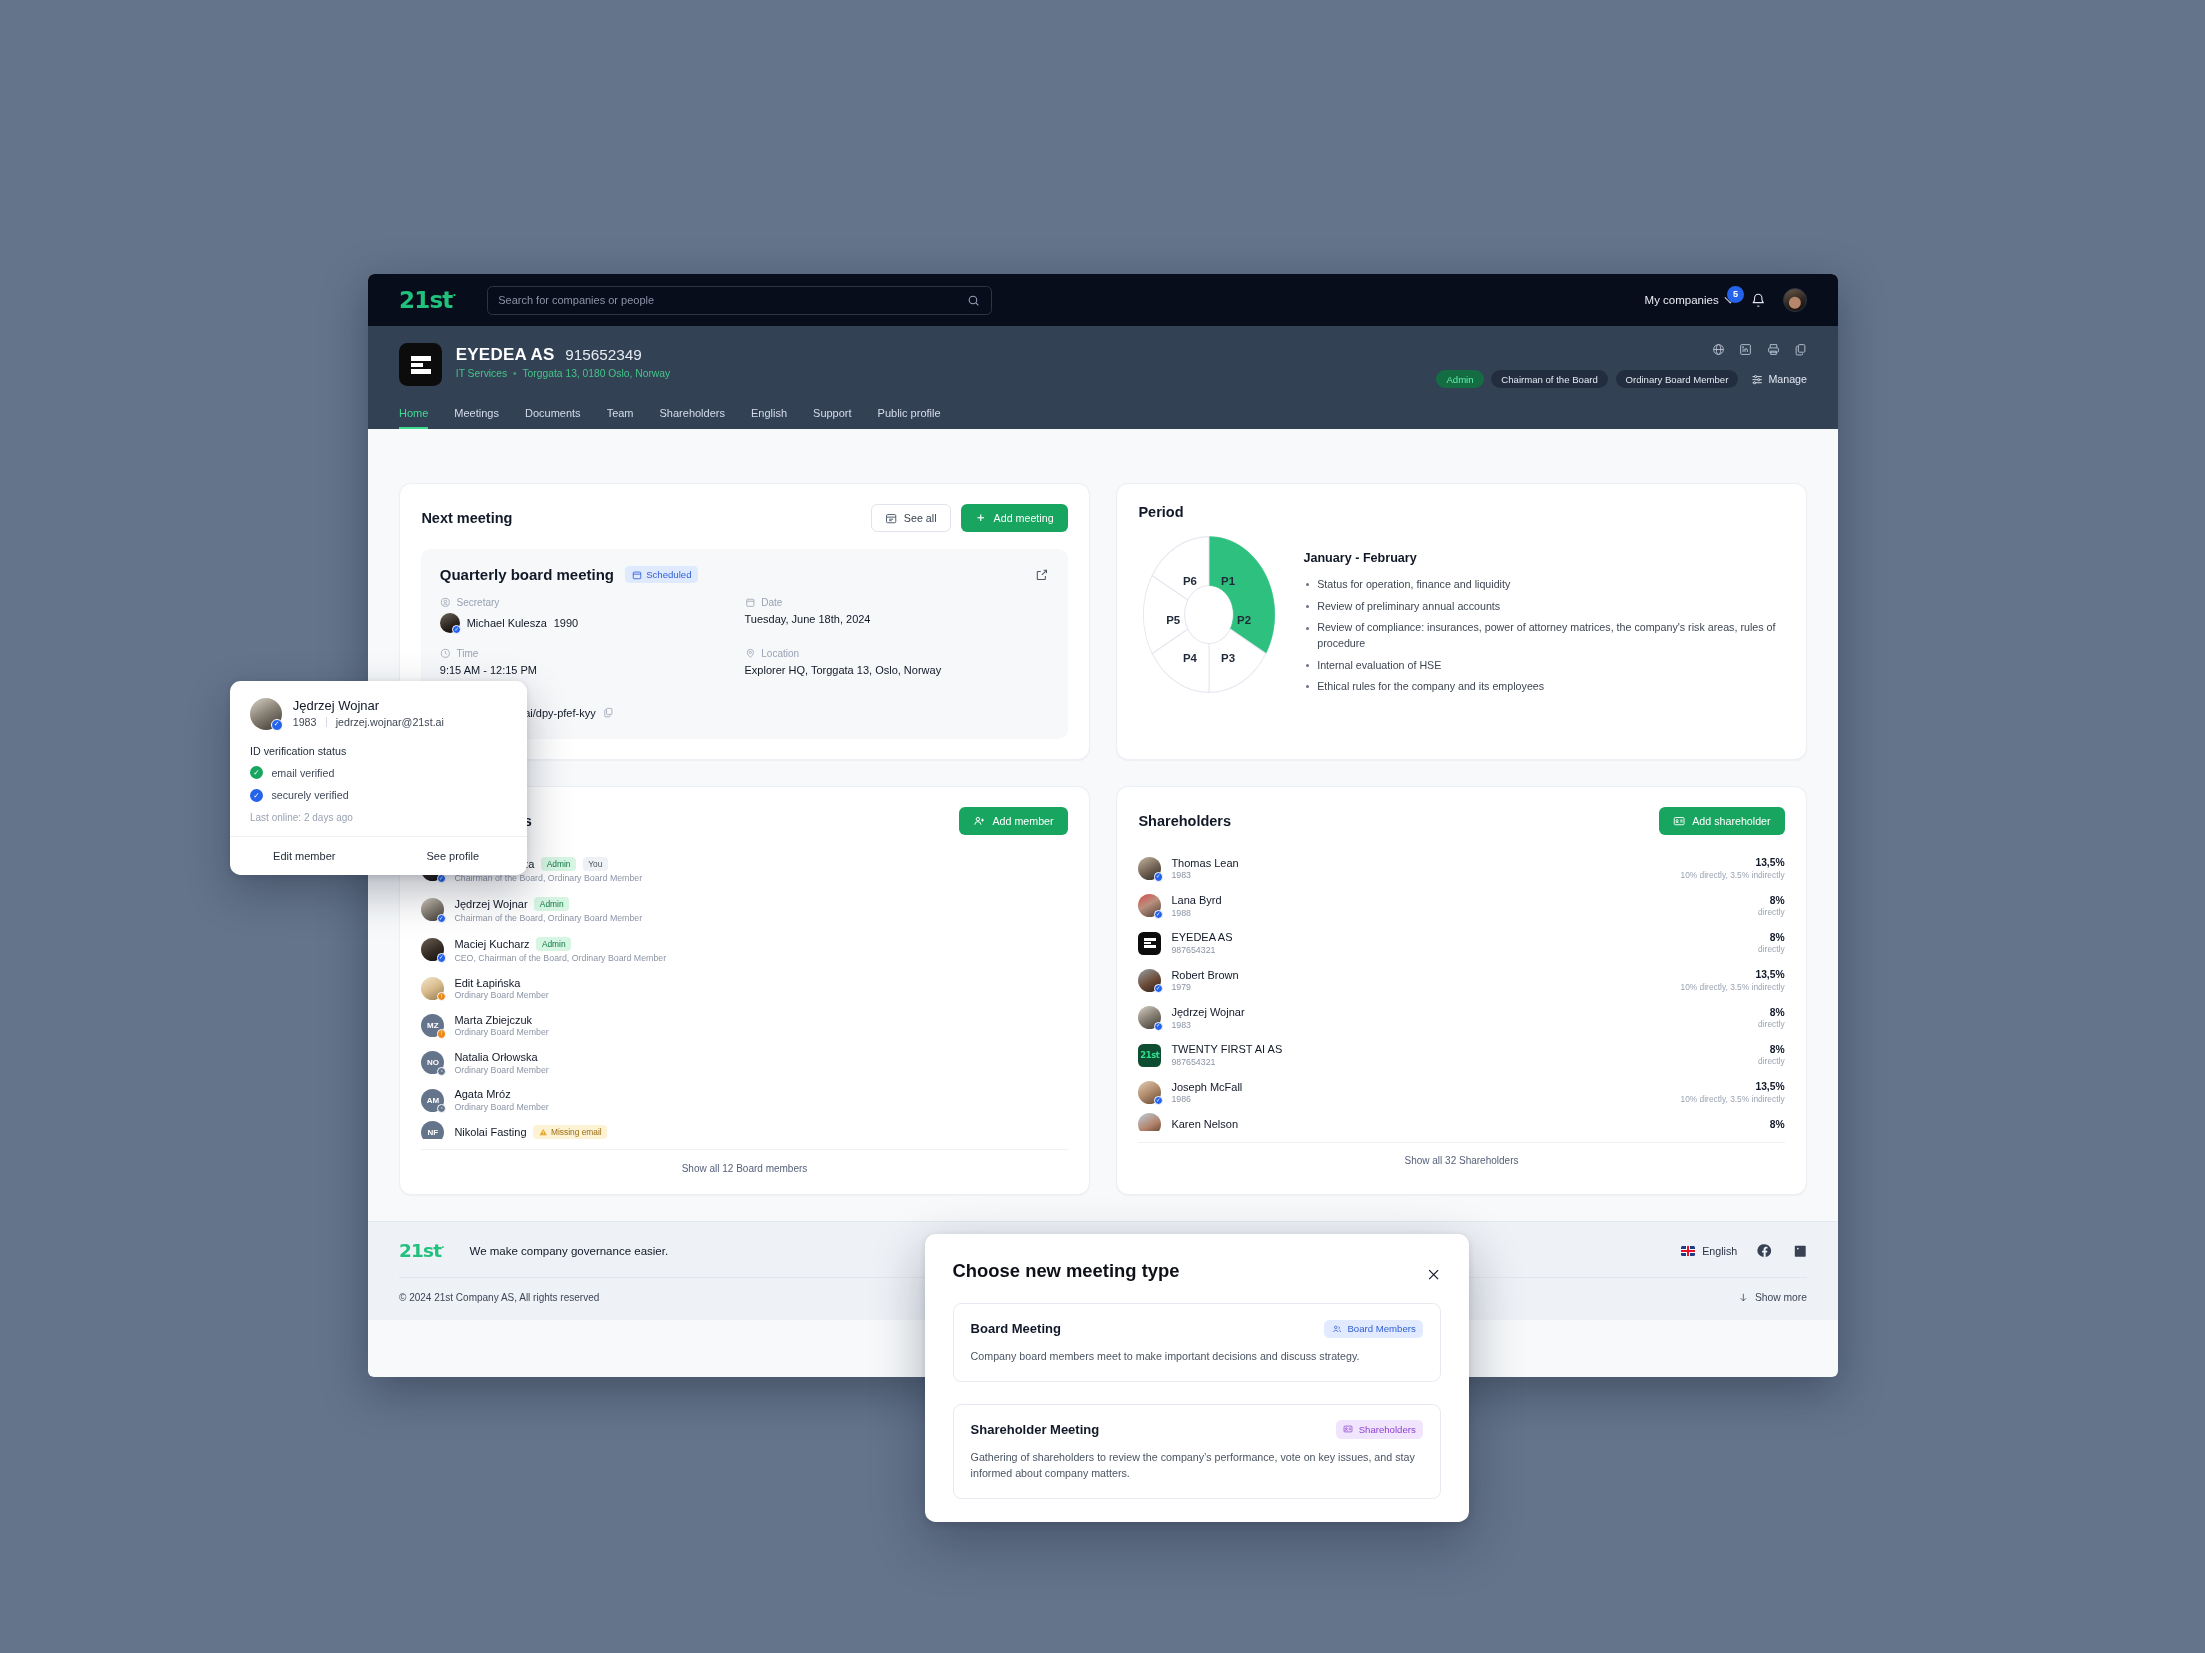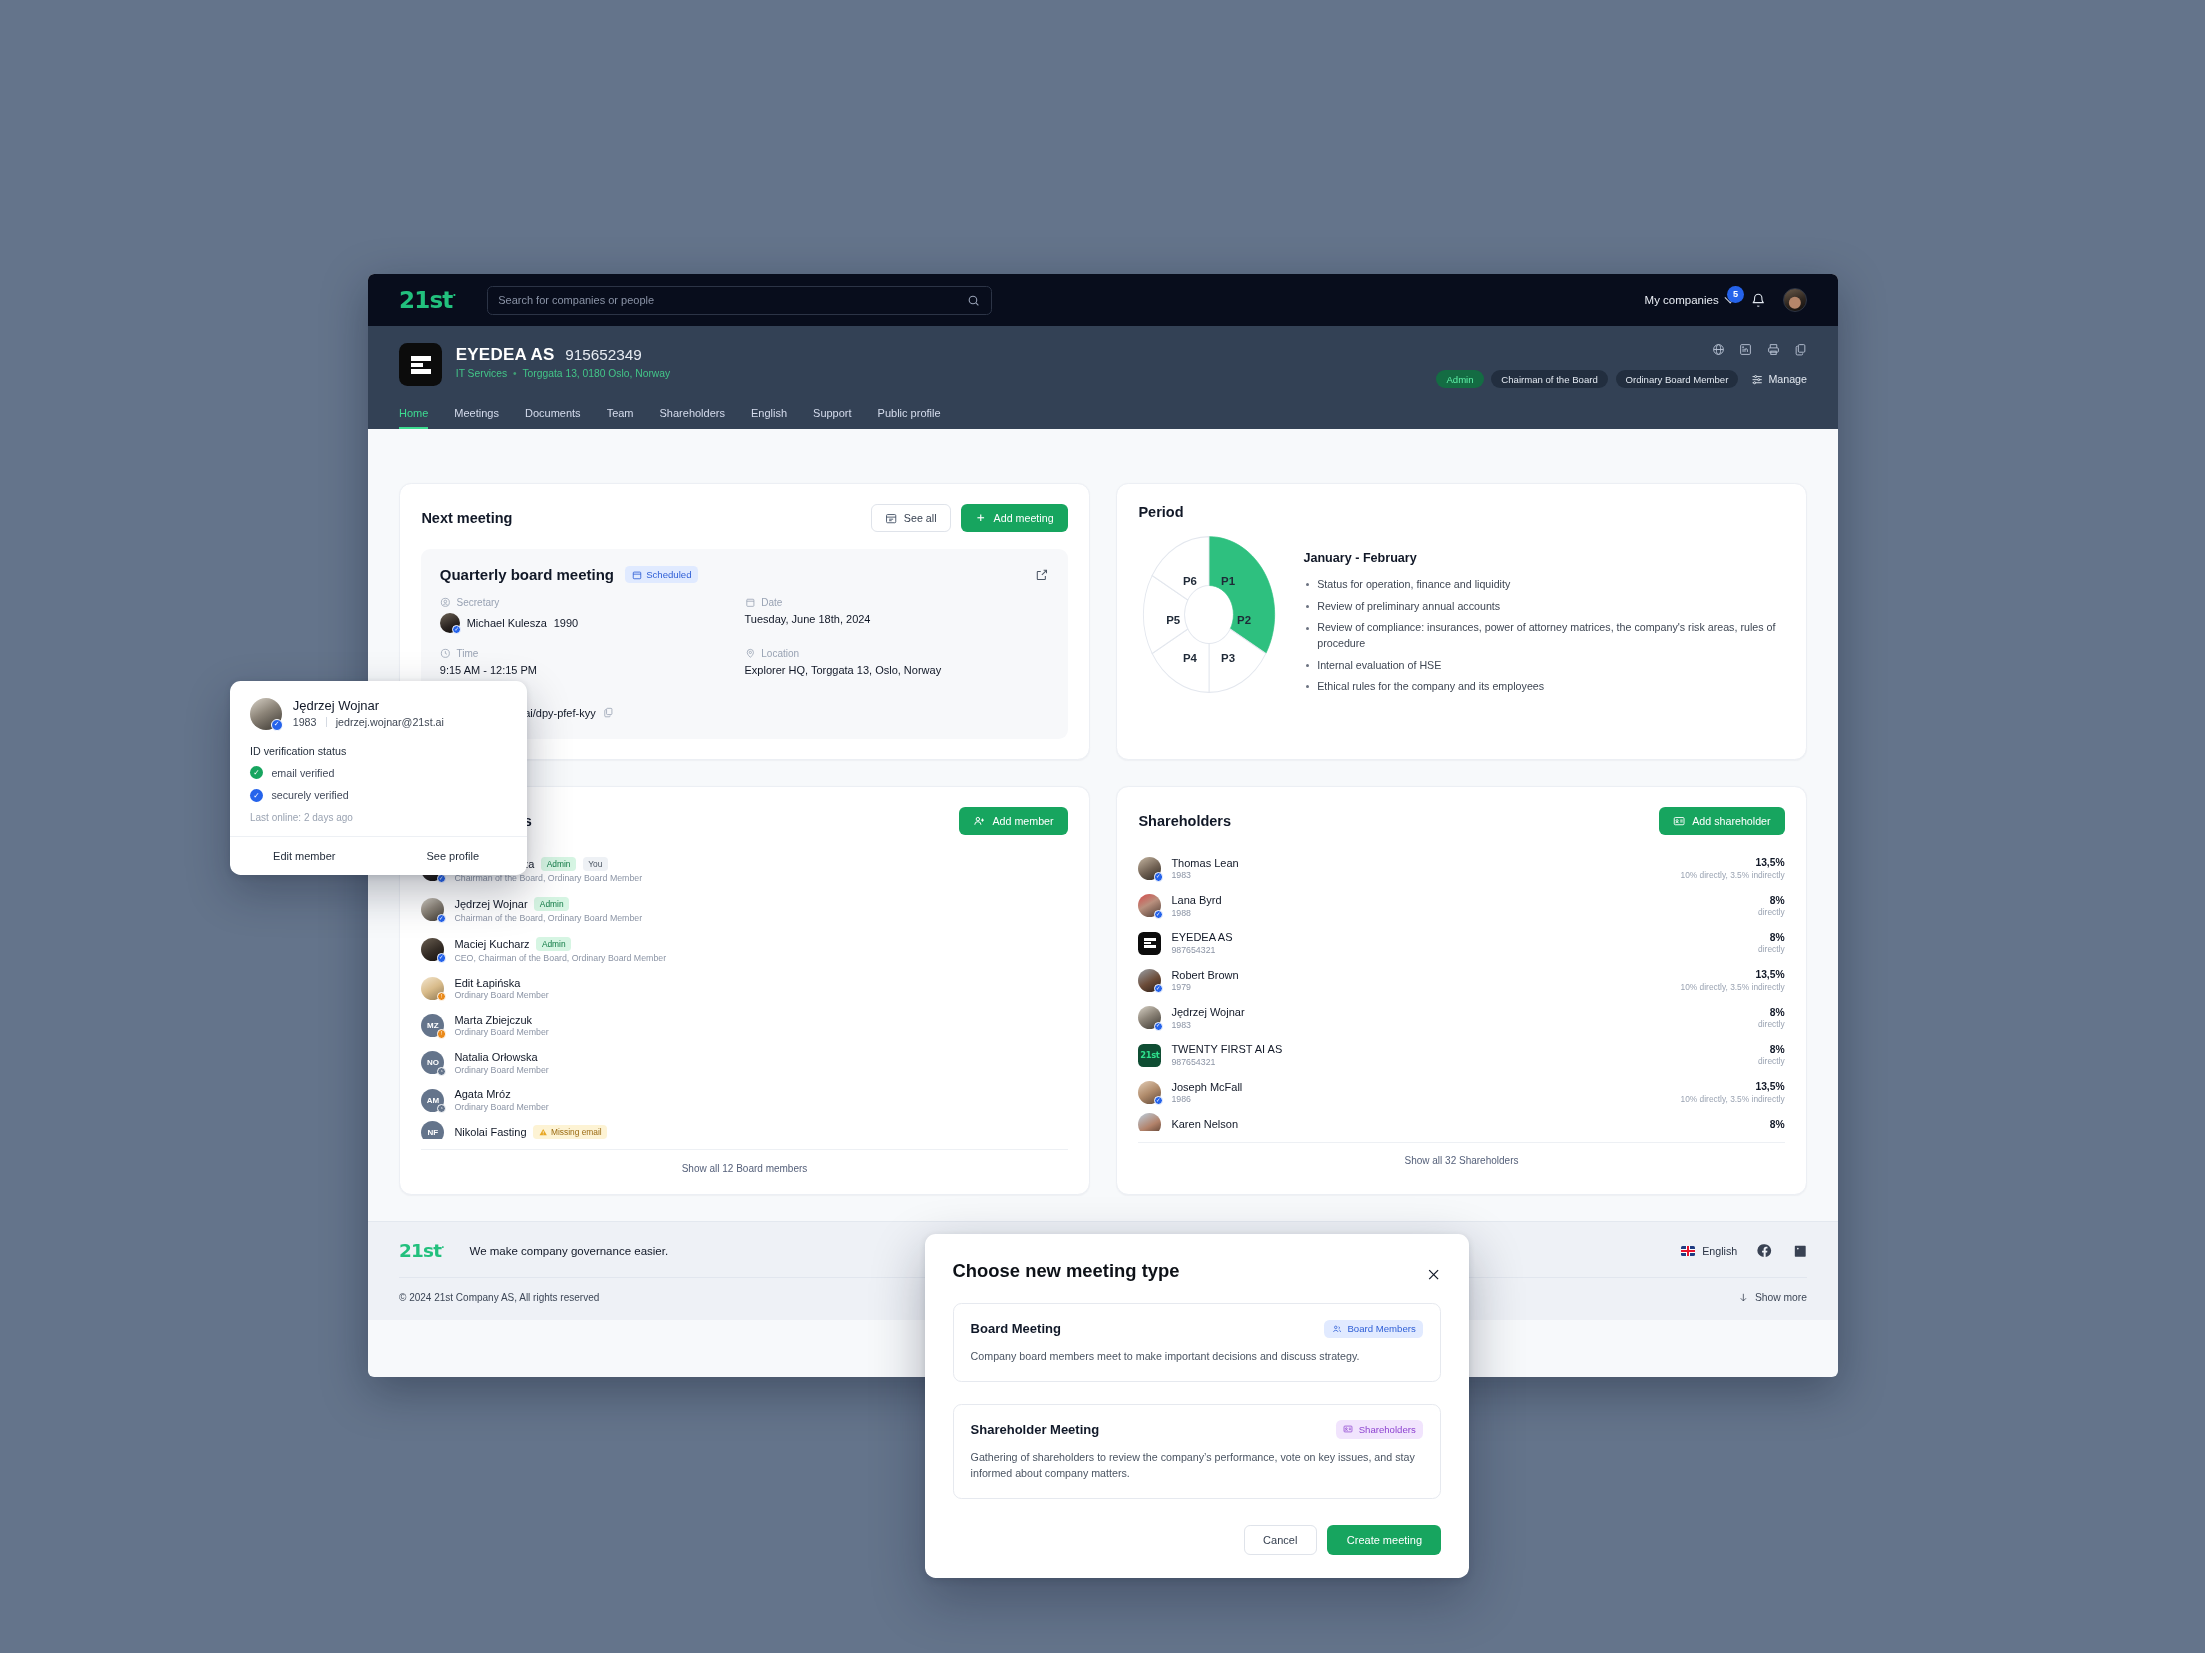--- a/index.html
+++ b/index.html
@@ -985,20 +985,16 @@
               <path d="M5 16a3.2 3.2 0 0 1 6 0"></path>
           <line x1="14" y1="10" x2="19" y2="10"></line>
               <line x1="14" y1="13.5" x2="19" y2="13.5"></line>
         </svg>
         <span>Shareholders</span>
       </div>
     </div>
     <div class="opt-desc">Gathering of shareholders to review the company’s performance, vote on key issues, and stay informed about company matters.</div>
   </div>
 
-  <div class="modal-foot">
-    <div class="btn btn-ghost btn-lg">Cancel</div>
-    <div class="btn btn-green btn-lg">Create meeting</div>
-  </div>
 </div>
 
 </div>
 
 
 </body></html>

